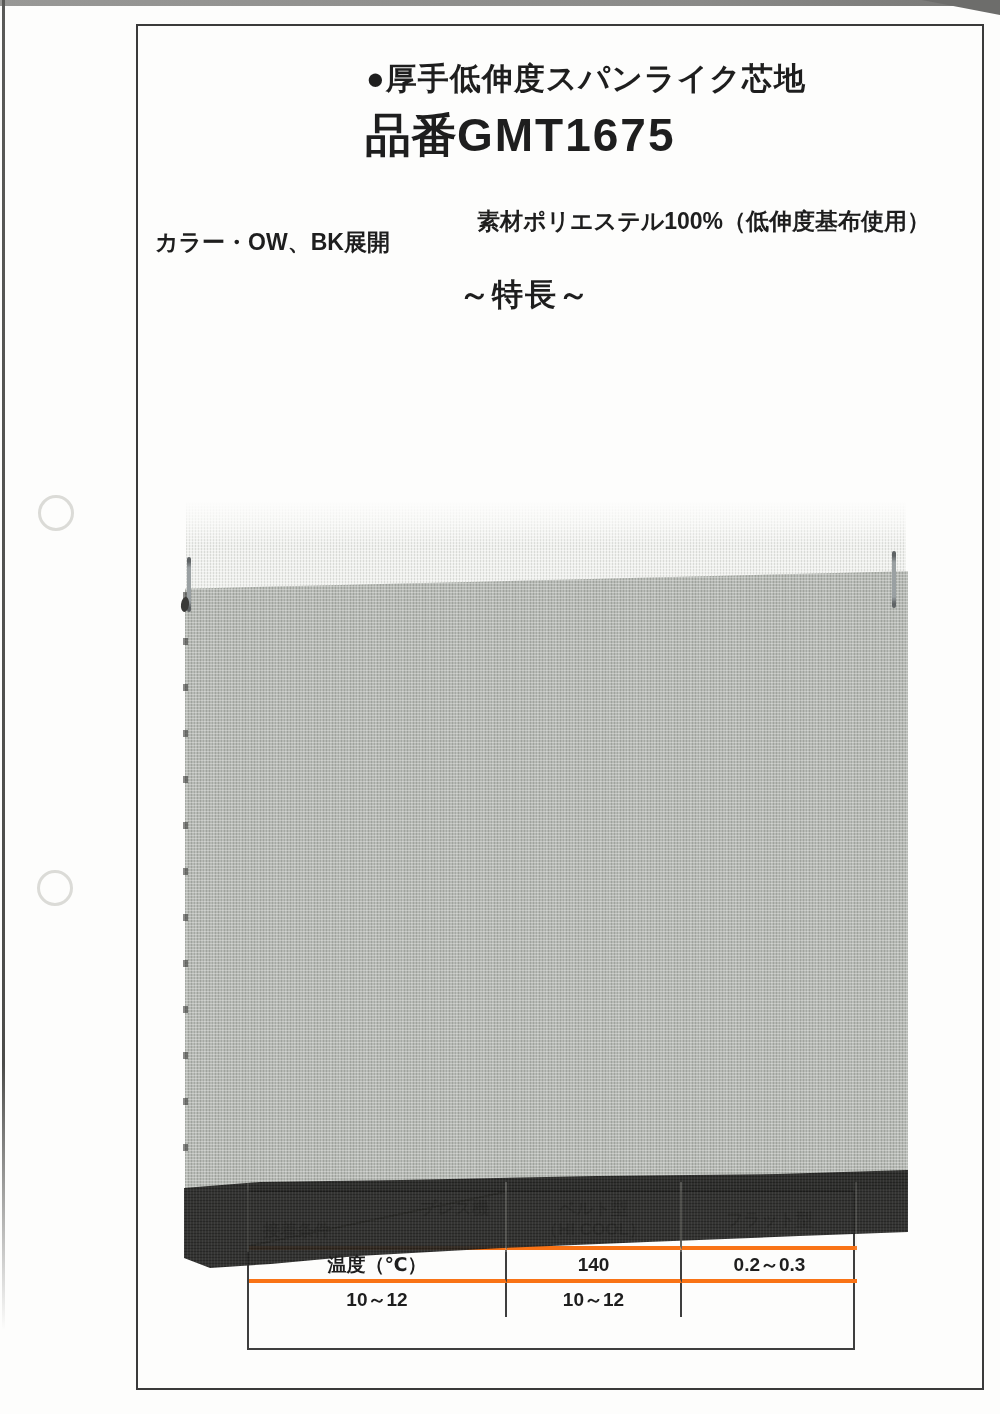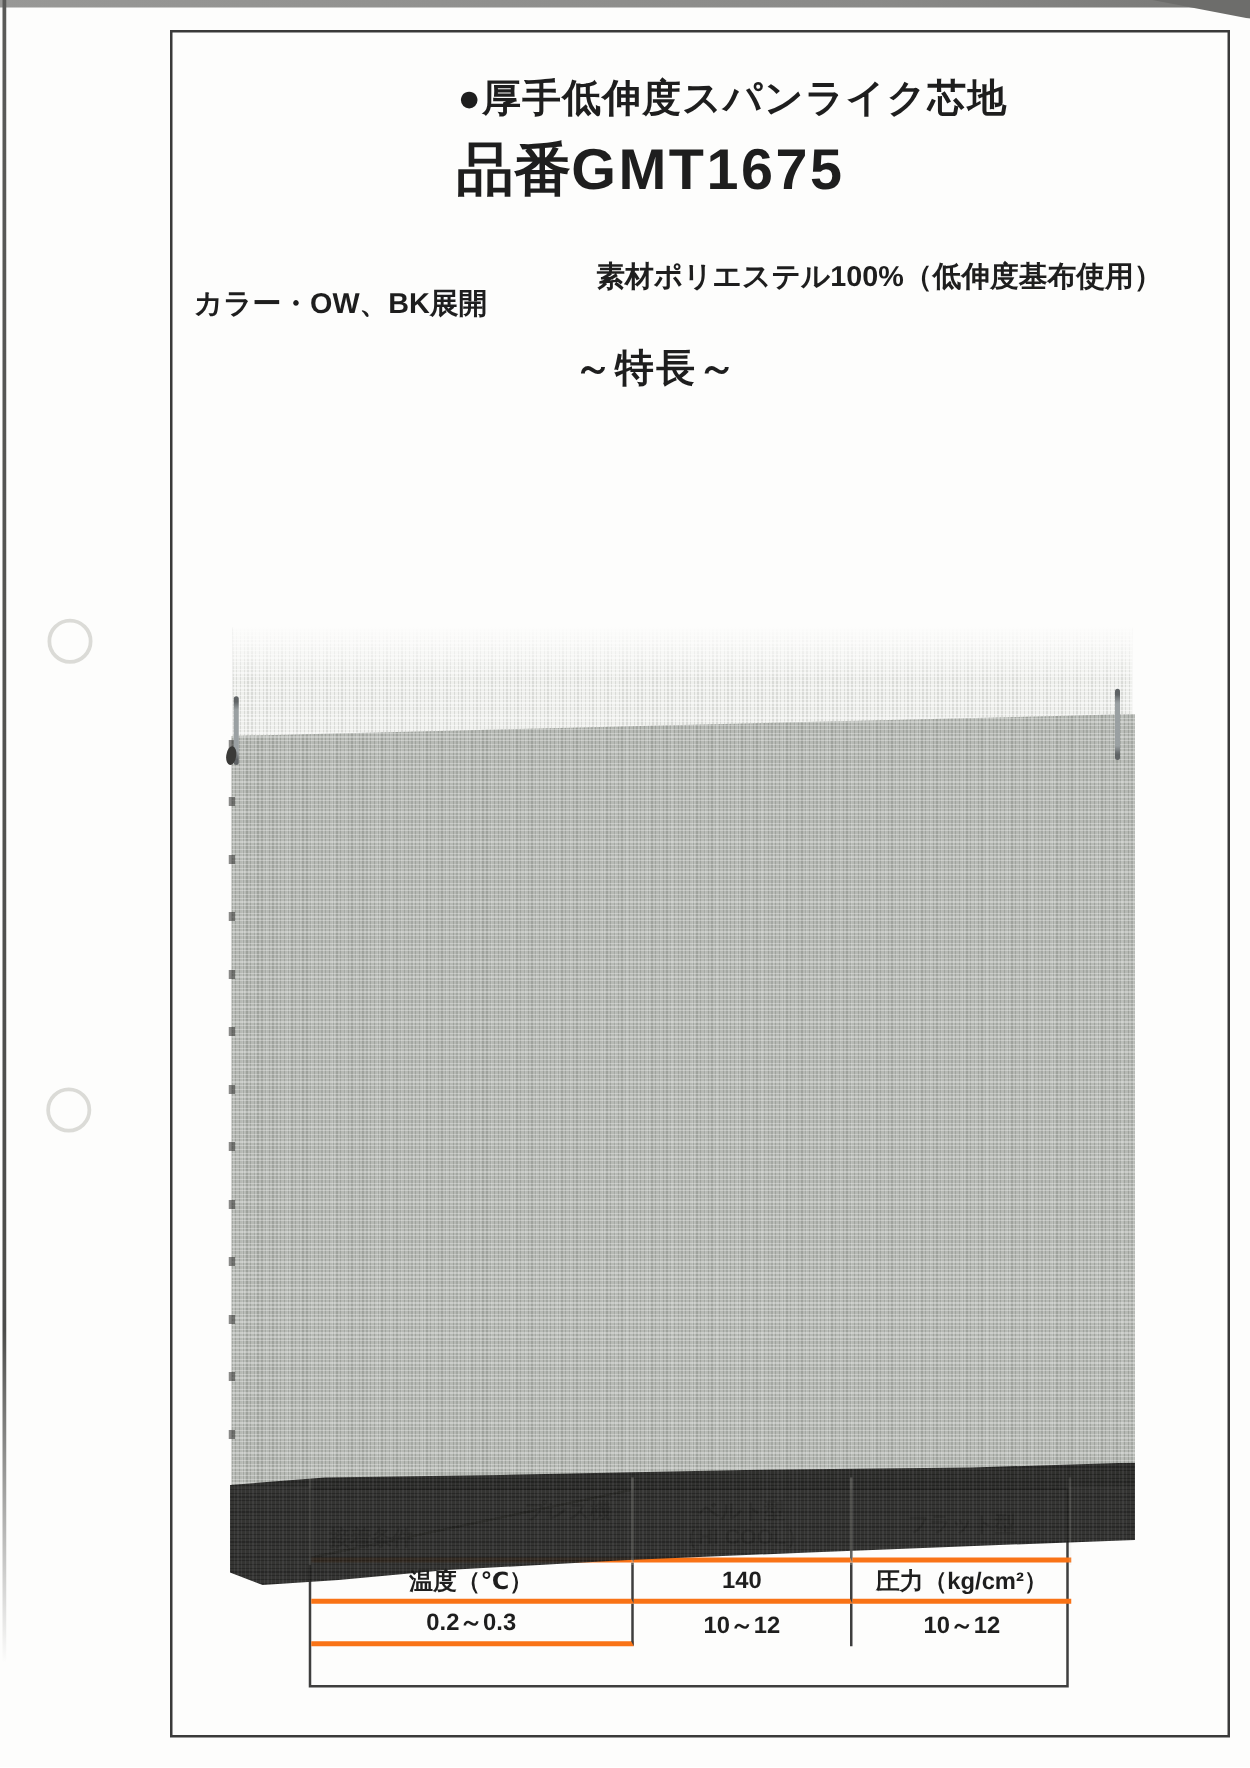--- a/index.html
+++ b/index.html
@@ -133,21 +133,20 @@
         <span>（HI COOL）</span>
       </span>
     </div>
     <div class="cell hcell">
       <span>フラット型</span>
     </div>
 
     <div class="cell">温度（℃）</div>
     <div class="cell">140</div>
 
-    <div class="cell">圧力（kg/cm²）</div>
     <div class="cell">0.2～0.3</div>
 
     <div class="cell last-row">10～12</div>
     <div class="cell last-row">10～12</div>
   </div>
 
   <div class="abs fabric-light"></div>
   <div class="abs fabric-light-fade"></div>
   <div class="abs fabric-gray"></div>
   <div class="abs fabric-gray-left-edge"></div>

